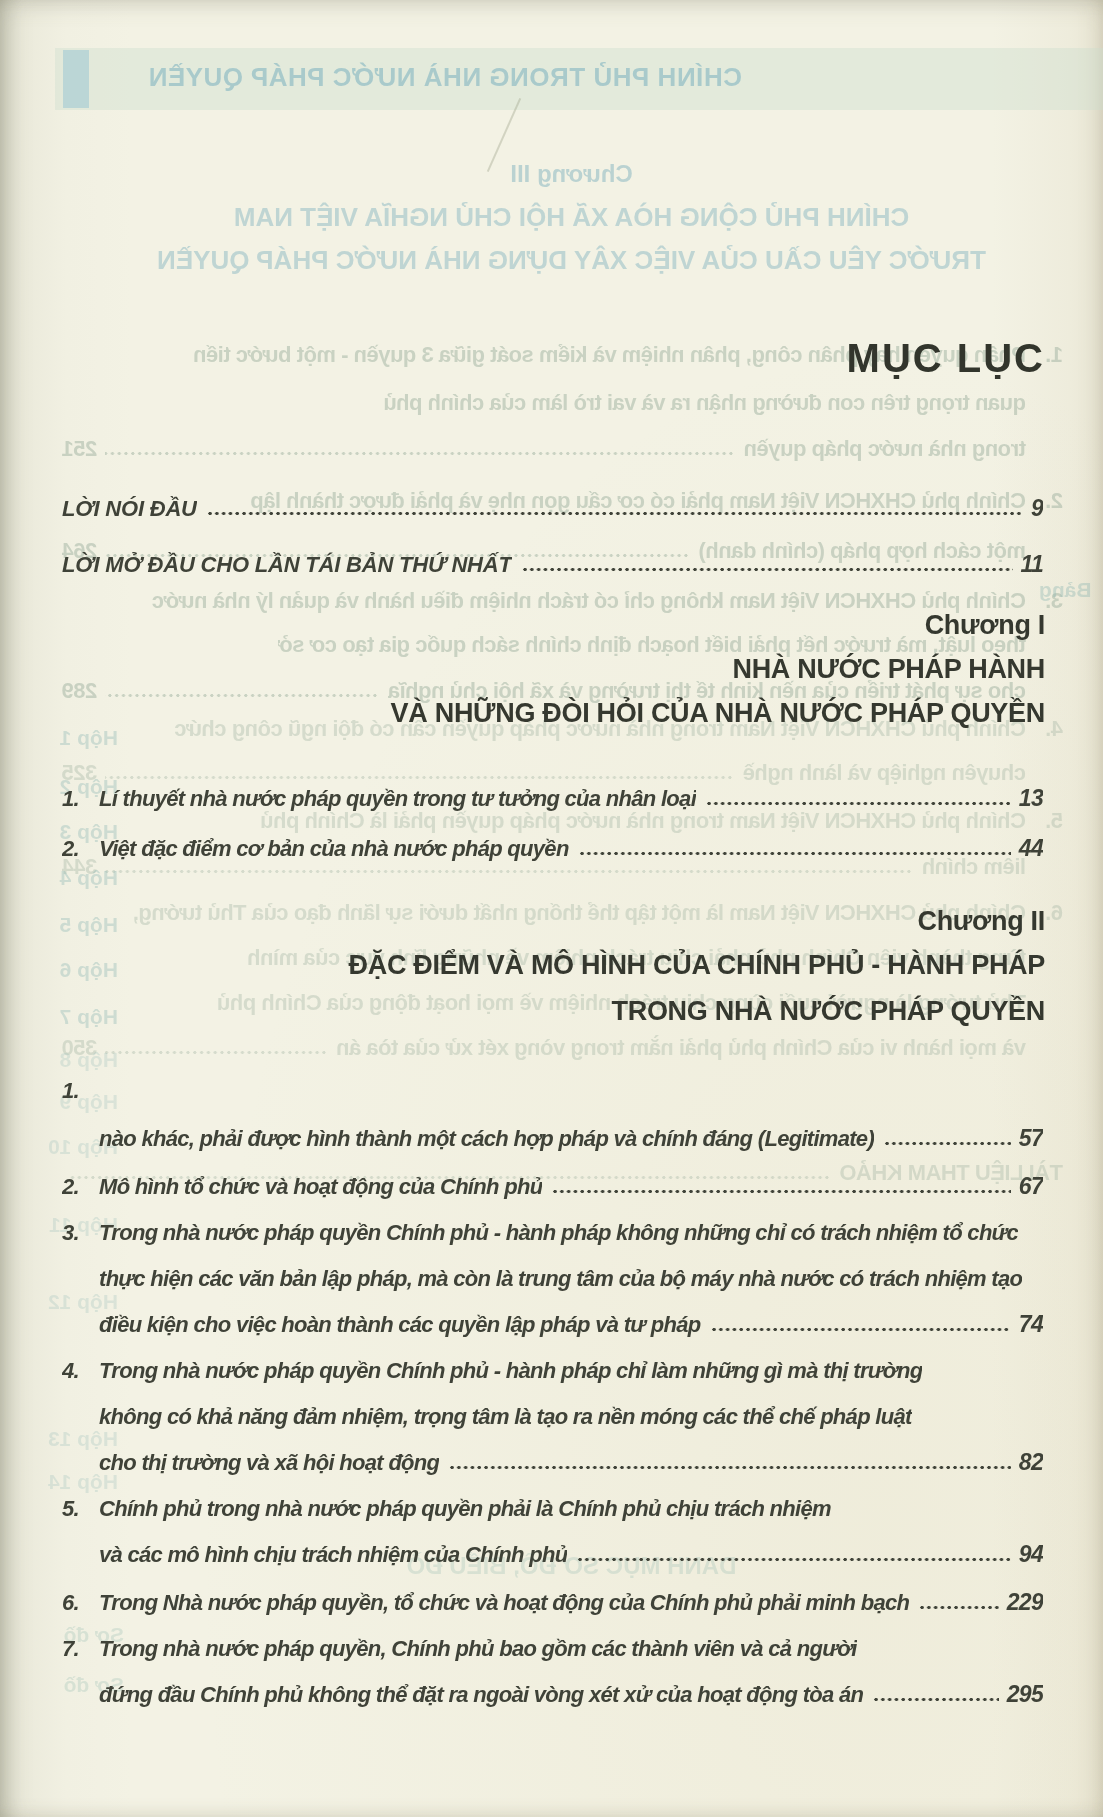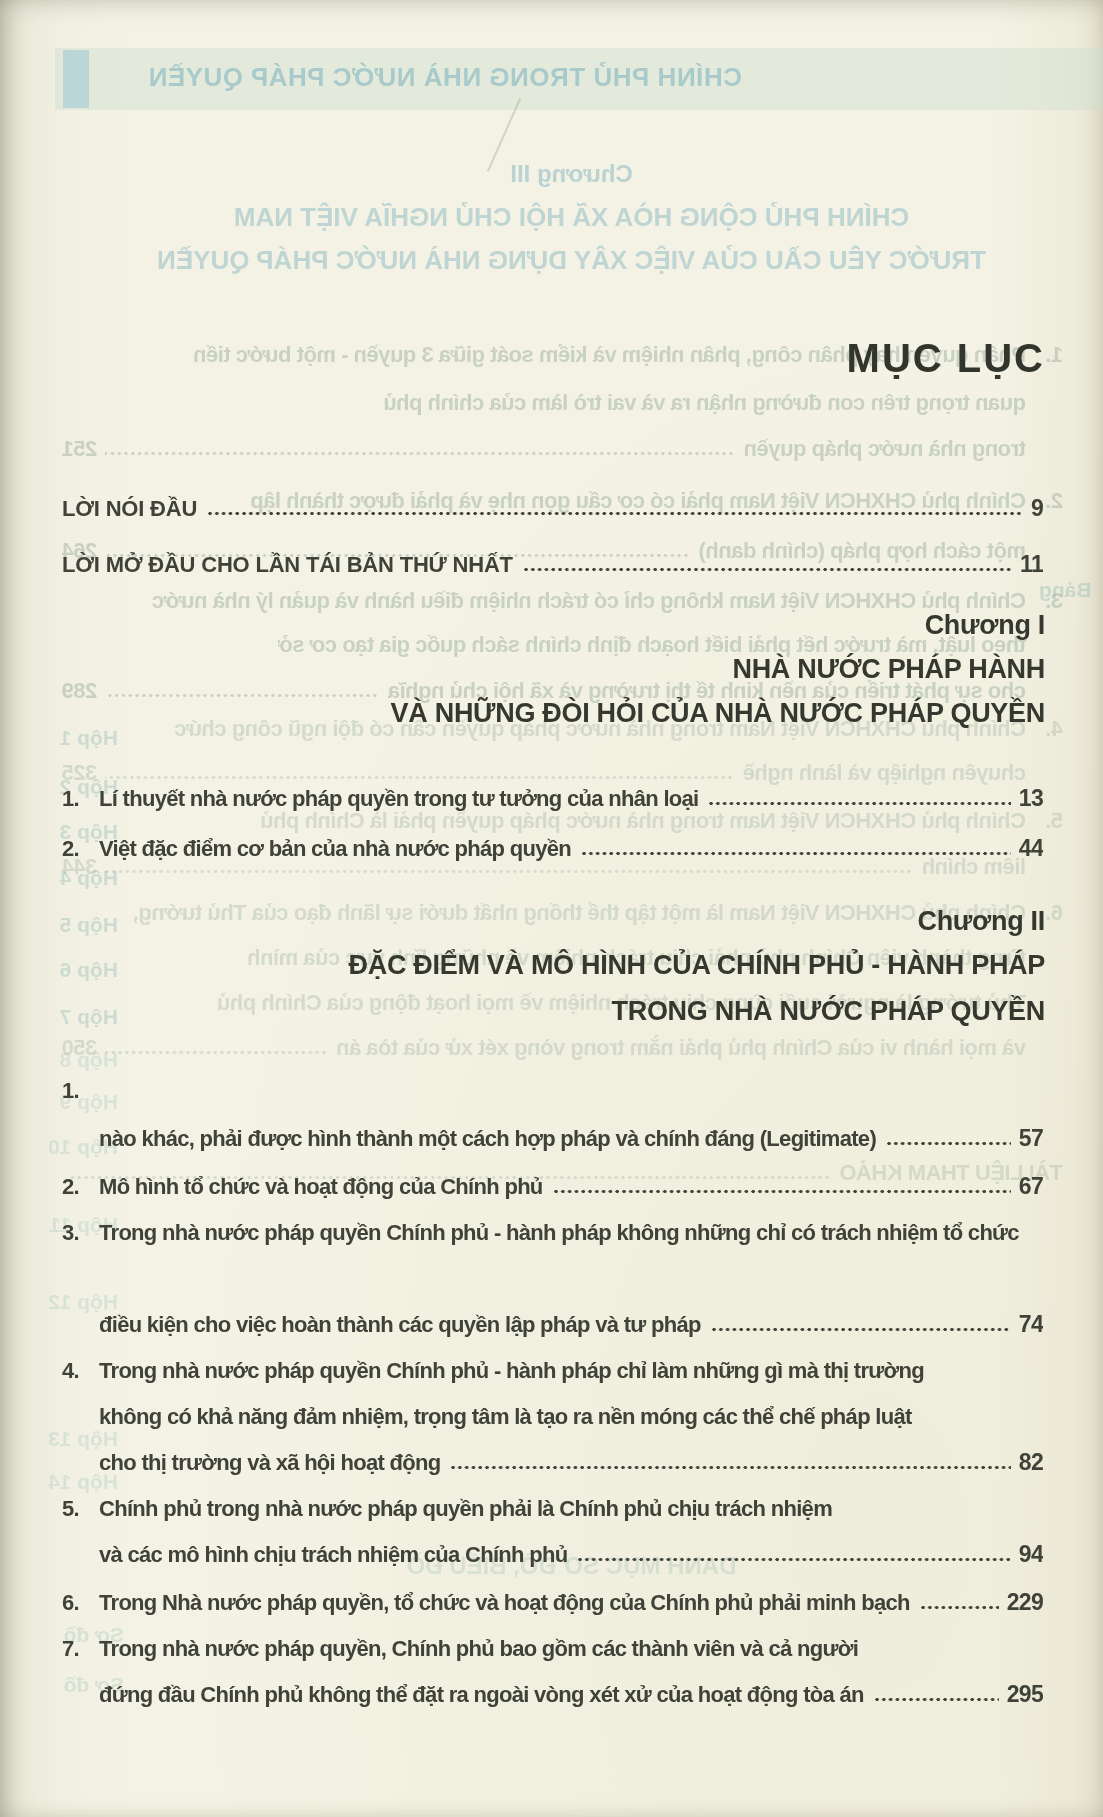--- a/index.html
+++ b/index.html
@@ -20,21 +20,21 @@
   }
   
   .center{position:absolute;left:60px;right:58px;text-align:right;font-weight:700;color:#35382f;white-space:nowrap;}
   .title{font-size:40px;letter-spacing:2px;color:#32352c;}
   .kicker{font-size:27px;letter-spacing:-0.3px;}
   .chline{font-size:27px;letter-spacing:-0.3px;}
   .row{
     position:absolute;left:62px;right:60px;height:40px;
     display:flex;align-items:flex-end;
     font-size:22px;font-weight:700;color:#3f4238;
-    letter-spacing:-0.7px;white-space:nowrap;overflow:hidden;
+    letter-spacing:-0.7px;white-space:nowrap;overflow:hidden;font-style:italic;
   }
   .row .num{flex:0 0 37px;}
   .row.cont{padding-left:37px;}
   .row .txt{flex:0 1 auto;overflow:hidden;}
   .row .lead{
     flex:1 0 14px;height:9px;margin:0 8px 4px 10px;
     background-image:radial-gradient(circle at 3px 4.5px, currentColor 1.5px, transparent 1.9px);
     background-size:6.8px 9px;background-repeat:repeat-x;
   }
   .row .pg{flex:0 0 auto;font-size:23px;}
@@ -230,20 +230,23 @@
     <span class="num">2.</span>
     <span class="txt">Mô hình tổ chức và hoạt động của Chính phủ</span>
     <span class="lead"></span>
     <span class="pg">67</span>
   </div>
 
   <div class="row" style="top:1206px">
     <span class="num">3.</span>
     <span class="txt">Trong nhà nước pháp quyền Chính phủ - hành pháp không những chỉ có trách nhiệm tổ chức</span>
   </div>
+  <div class="row cont" style="top:1252px">
+    <span class="txt">thực hiện các văn bản lập pháp, mà còn là trung tâm của bộ máy nhà nước có trách nhiệm tạo</span>
+  </div>
   <div class="row cont" style="top:1298px">
     <span class="txt">điều kiện cho việc hoàn thành các quyền lập pháp và tư pháp</span>
     <span class="lead"></span>
     <span class="pg">74</span>
   </div>
 
   <div class="row" style="top:1344px">
     <span class="num">4.</span>
     <span class="txt">Trong nhà nước pháp quyền Chính phủ - hành pháp chỉ làm những gì mà thị trường</span>
   </div>

